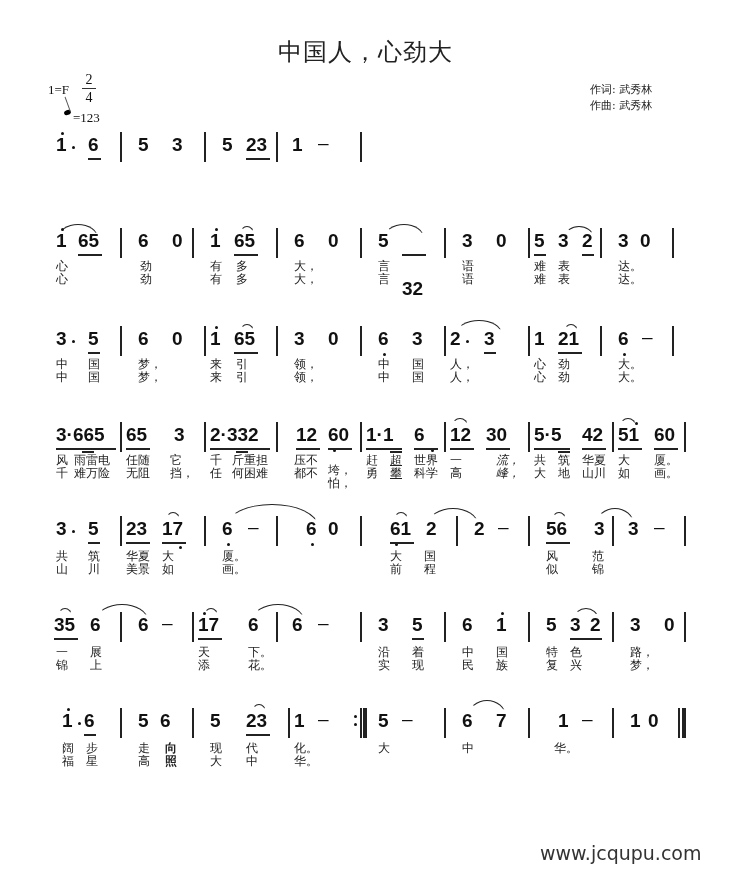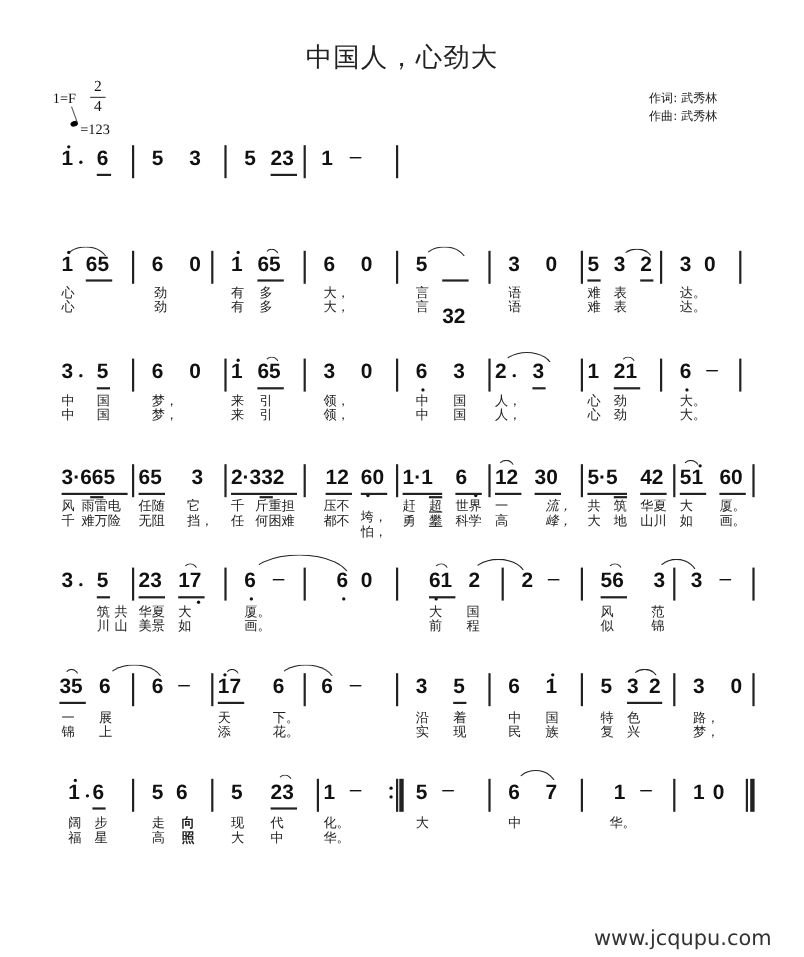--- a/index.html
+++ b/index.html
@@ -301,21 +301,21 @@
   <div class="bar" style="left:528px;top:10px;height:30px;"></div>
   <div class="arc" style="left:552px;top:6px;width:12px;height:6px;"></div>
   <div class="nt" style="left:546px;top:12px;">56</div>
   <div class="ul" style="left:546px;top:36px;width:24px;"></div>
   <div class="arc" style="left:596px;top:2px;width:36px;height:14px;"></div>
   <div class="nt" style="left:594px;top:12px;">3</div>
   <div class="bar" style="left:612px;top:10px;height:30px;"></div>
   <div class="nt" style="left:628px;top:12px;">3</div>
   <div class="nt" style="left:654px;top:10px;font-weight:normal;">–</div>
   <div class="bar" style="left:684px;top:10px;height:30px;"></div>
-  <div class="ly" style="left:56px;top:44px;margin-left:48px;"><span>共</span>
+  <div class="ly" style="left:56px;top:44px;"><span>共</span>
 <span>山</span></div>
   <div class="ly" style="left:88px;top:44px;"><span>筑</span>
 <span>川</span></div>
   <div class="ly" style="left:126px;top:44px;"><span>华夏</span>
 <span>美景</span></div>
   <div class="ly" style="left:162px;top:44px;"><span>大</span>
 <span>如</span></div>
   <div class="ly" style="left:222px;top:44px;"><span>厦。</span>
 <span>画。</span></div>
   <div class="ly" style="left:390px;top:44px;"><span>大</span>

